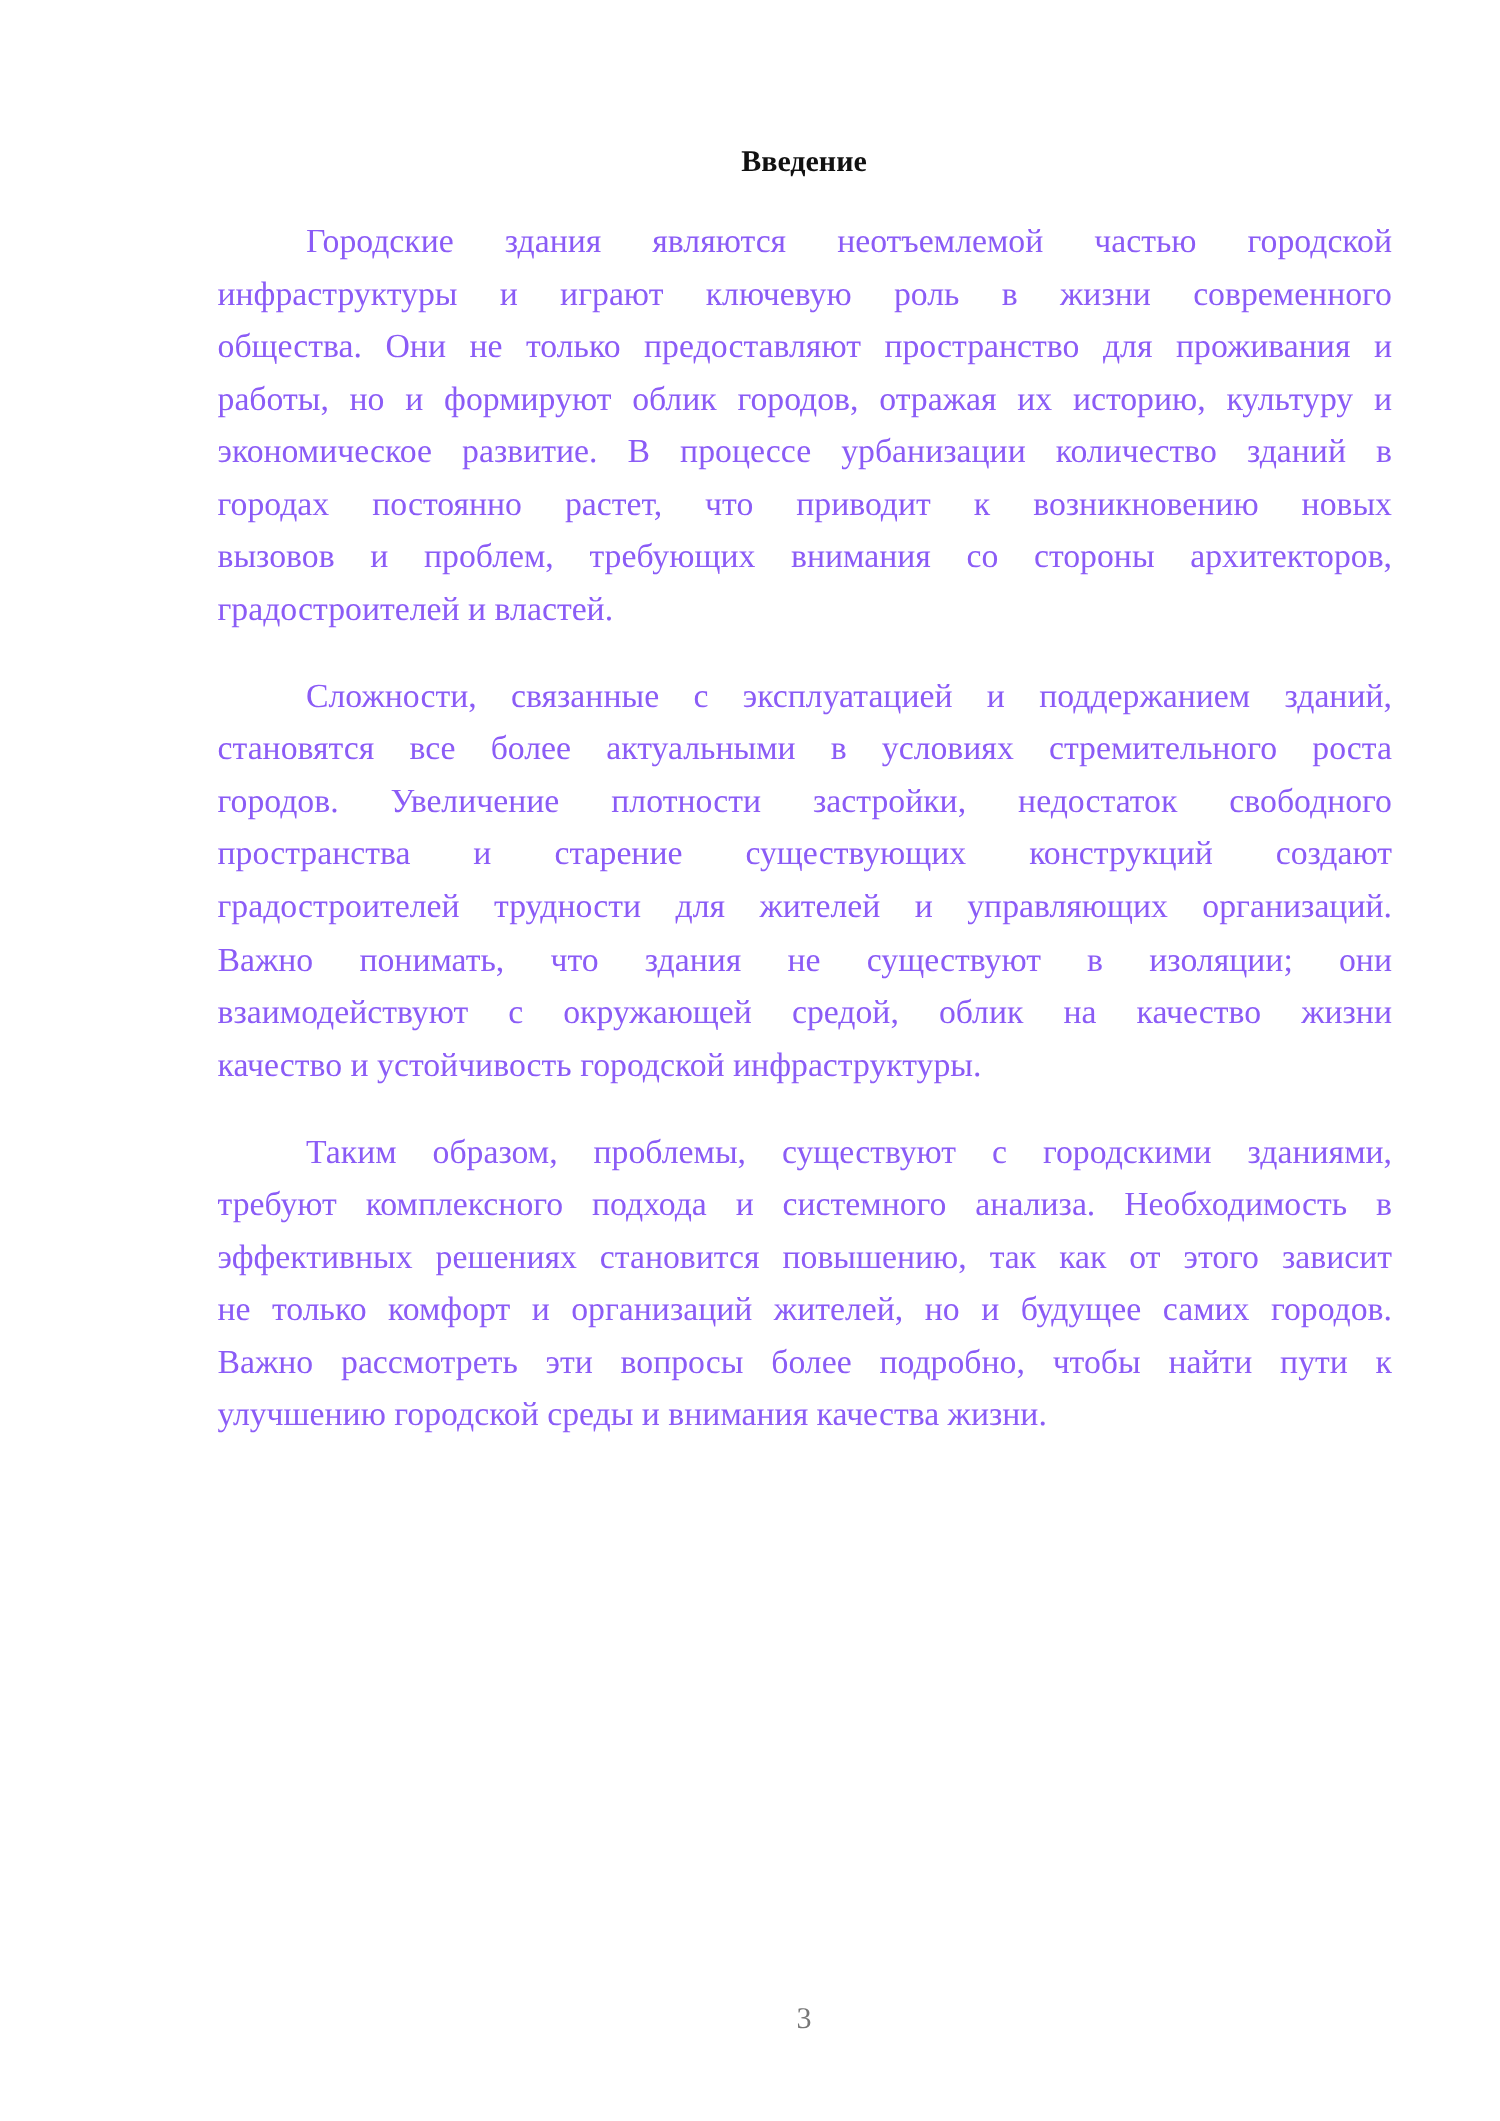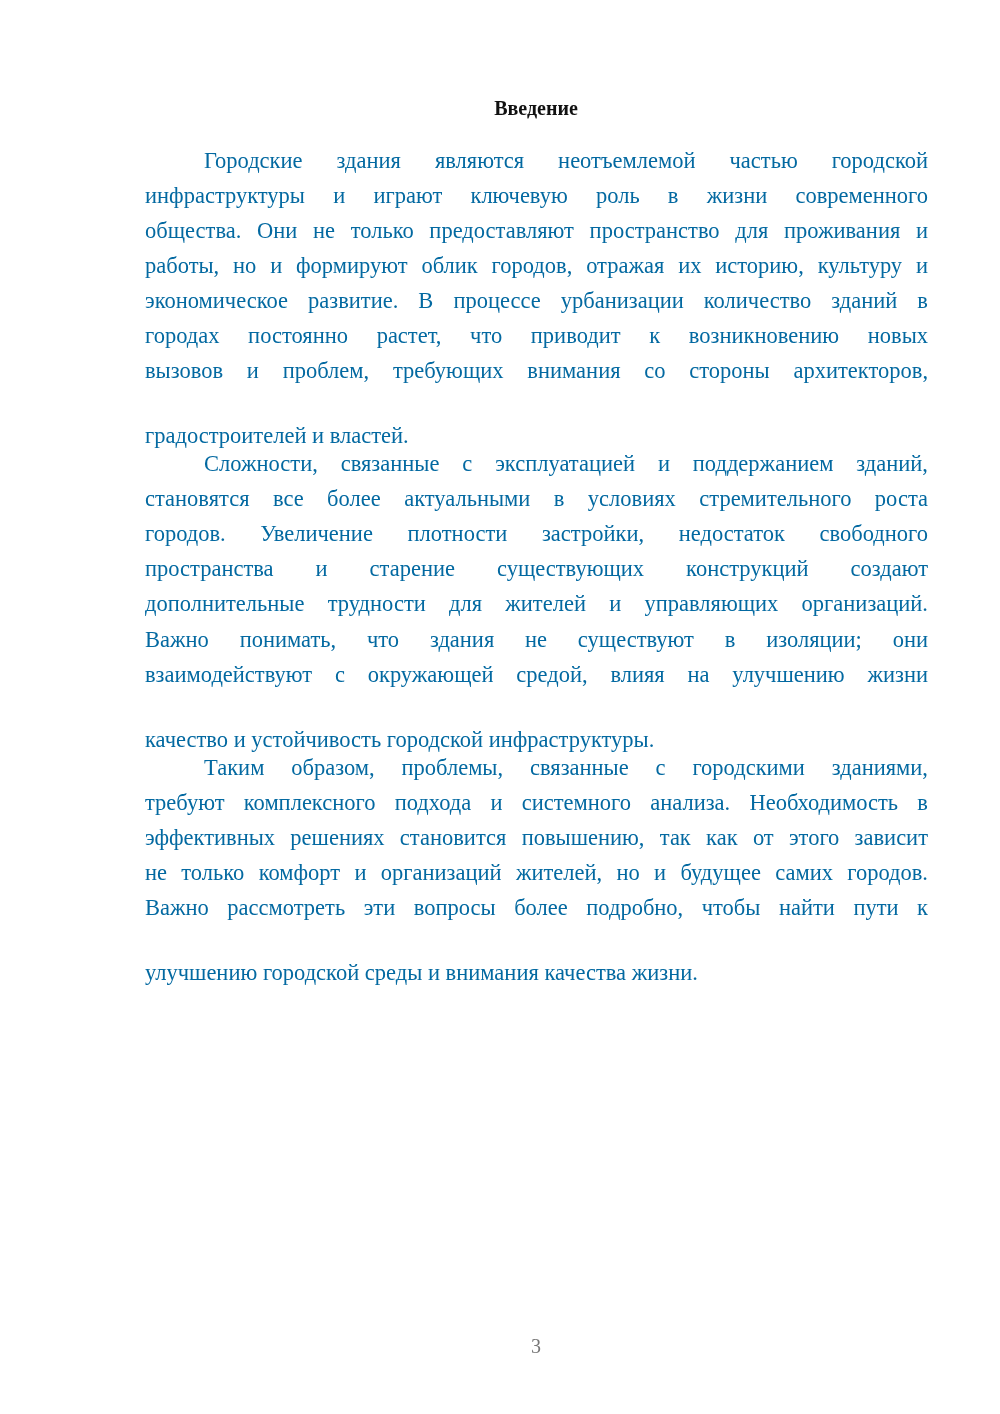--- a/index.html
+++ b/index.html
@@ -9,27 +9,27 @@
   }
   .title {
     position: absolute; top: 97px; left: 0; width: 1072px;
     text-align: center;
     font-family: "Liberation Serif", serif;
     font-weight: bold; font-size: 20px; color: #111;
   }
   .line {
     position: absolute; left: 145px; width: 783px;
     font-family: "Liberation Serif", serif;
-    font-size: 22.5px; color: #0369a1;
+    font-size: 22.5px; color: #8b5cf6;
     white-space: nowrap;
     text-align: justify; text-align-last: justify;
     line-height: 28px;
   }
   .line.indent { left: 204px; width: 724px; }
-  .line.last { text-align-last: left; margin-top: 30px; }
+  .line.last { text-align-last: left; }
   .page-number {
     position: absolute; top: 1335px; left: 0; width: 1072px; text-align: center;
     font-family: "Liberation Serif", serif; font-size: 20px; color: #777;
   }
 </style>
 </head>
 <body>
 
 <div class="page">
   <div class="title">Введение</div>
@@ -43,28 +43,28 @@
     <div class="line" style="top:322px">городах постоянно растет, что приводит к возникновению новых</div>
     <div class="line" style="top:357px">вызовов и проблем, требующих внимания со стороны архитекторов,</div>
     <div class="line last" style="top:392px">градостроителей и властей.</div>
   </div>
 
   <div>
     <div class="line indent" style="top:450px">Сложности, связанные с эксплуатацией и поддержанием зданий,</div>
     <div class="line" style="top:485px">становятся все более актуальными в условиях стремительного роста</div>
     <div class="line" style="top:520px">городов. Увеличение плотности застройки, недостаток свободного</div>
     <div class="line" style="top:555px">пространства и старение существующих конструкций создают</div>
-    <div class="line" style="top:590px">дополнительные трудности для жителей и управляющих организаций.</div>
+    <div class="line" style="top:590px">градостроителей трудности для жителей и управляющих организаций.</div>
     <div class="line" style="top:626px">Важно понимать, что здания не существуют в изоляции; они</div>
-    <div class="line" style="top:661px">взаимодействуют с окружающей средой, влияя на улучшению жизни</div>
+    <div class="line" style="top:661px">взаимодействуют с окружающей средой, облик на качество жизни</div>
     <div class="line last" style="top:696px">качество и устойчивость городской инфраструктуры.</div>
   </div>
 
   <div>
-    <div class="line indent" style="top:754px">Таким образом, проблемы, связанные с городскими зданиями,</div>
+    <div class="line indent" style="top:754px">Таким образом, проблемы, существуют с городскими зданиями,</div>
     <div class="line" style="top:789px">требуют комплексного подхода и системного анализа. Необходимость в</div>
     <div class="line" style="top:824px">эффективных решениях становится повышению, так как от этого зависит</div>
     <div class="line" style="top:859px">не только комфорт и организаций жителей, но и будущее самих городов.</div>
     <div class="line" style="top:894px">Важно рассмотреть эти вопросы более подробно, чтобы найти пути к</div>
     <div class="line last" style="top:929px">улучшению городской среды и внимания качества жизни.</div>
   </div>
 
   <div class="page-number">3</div>
 </div>
 

